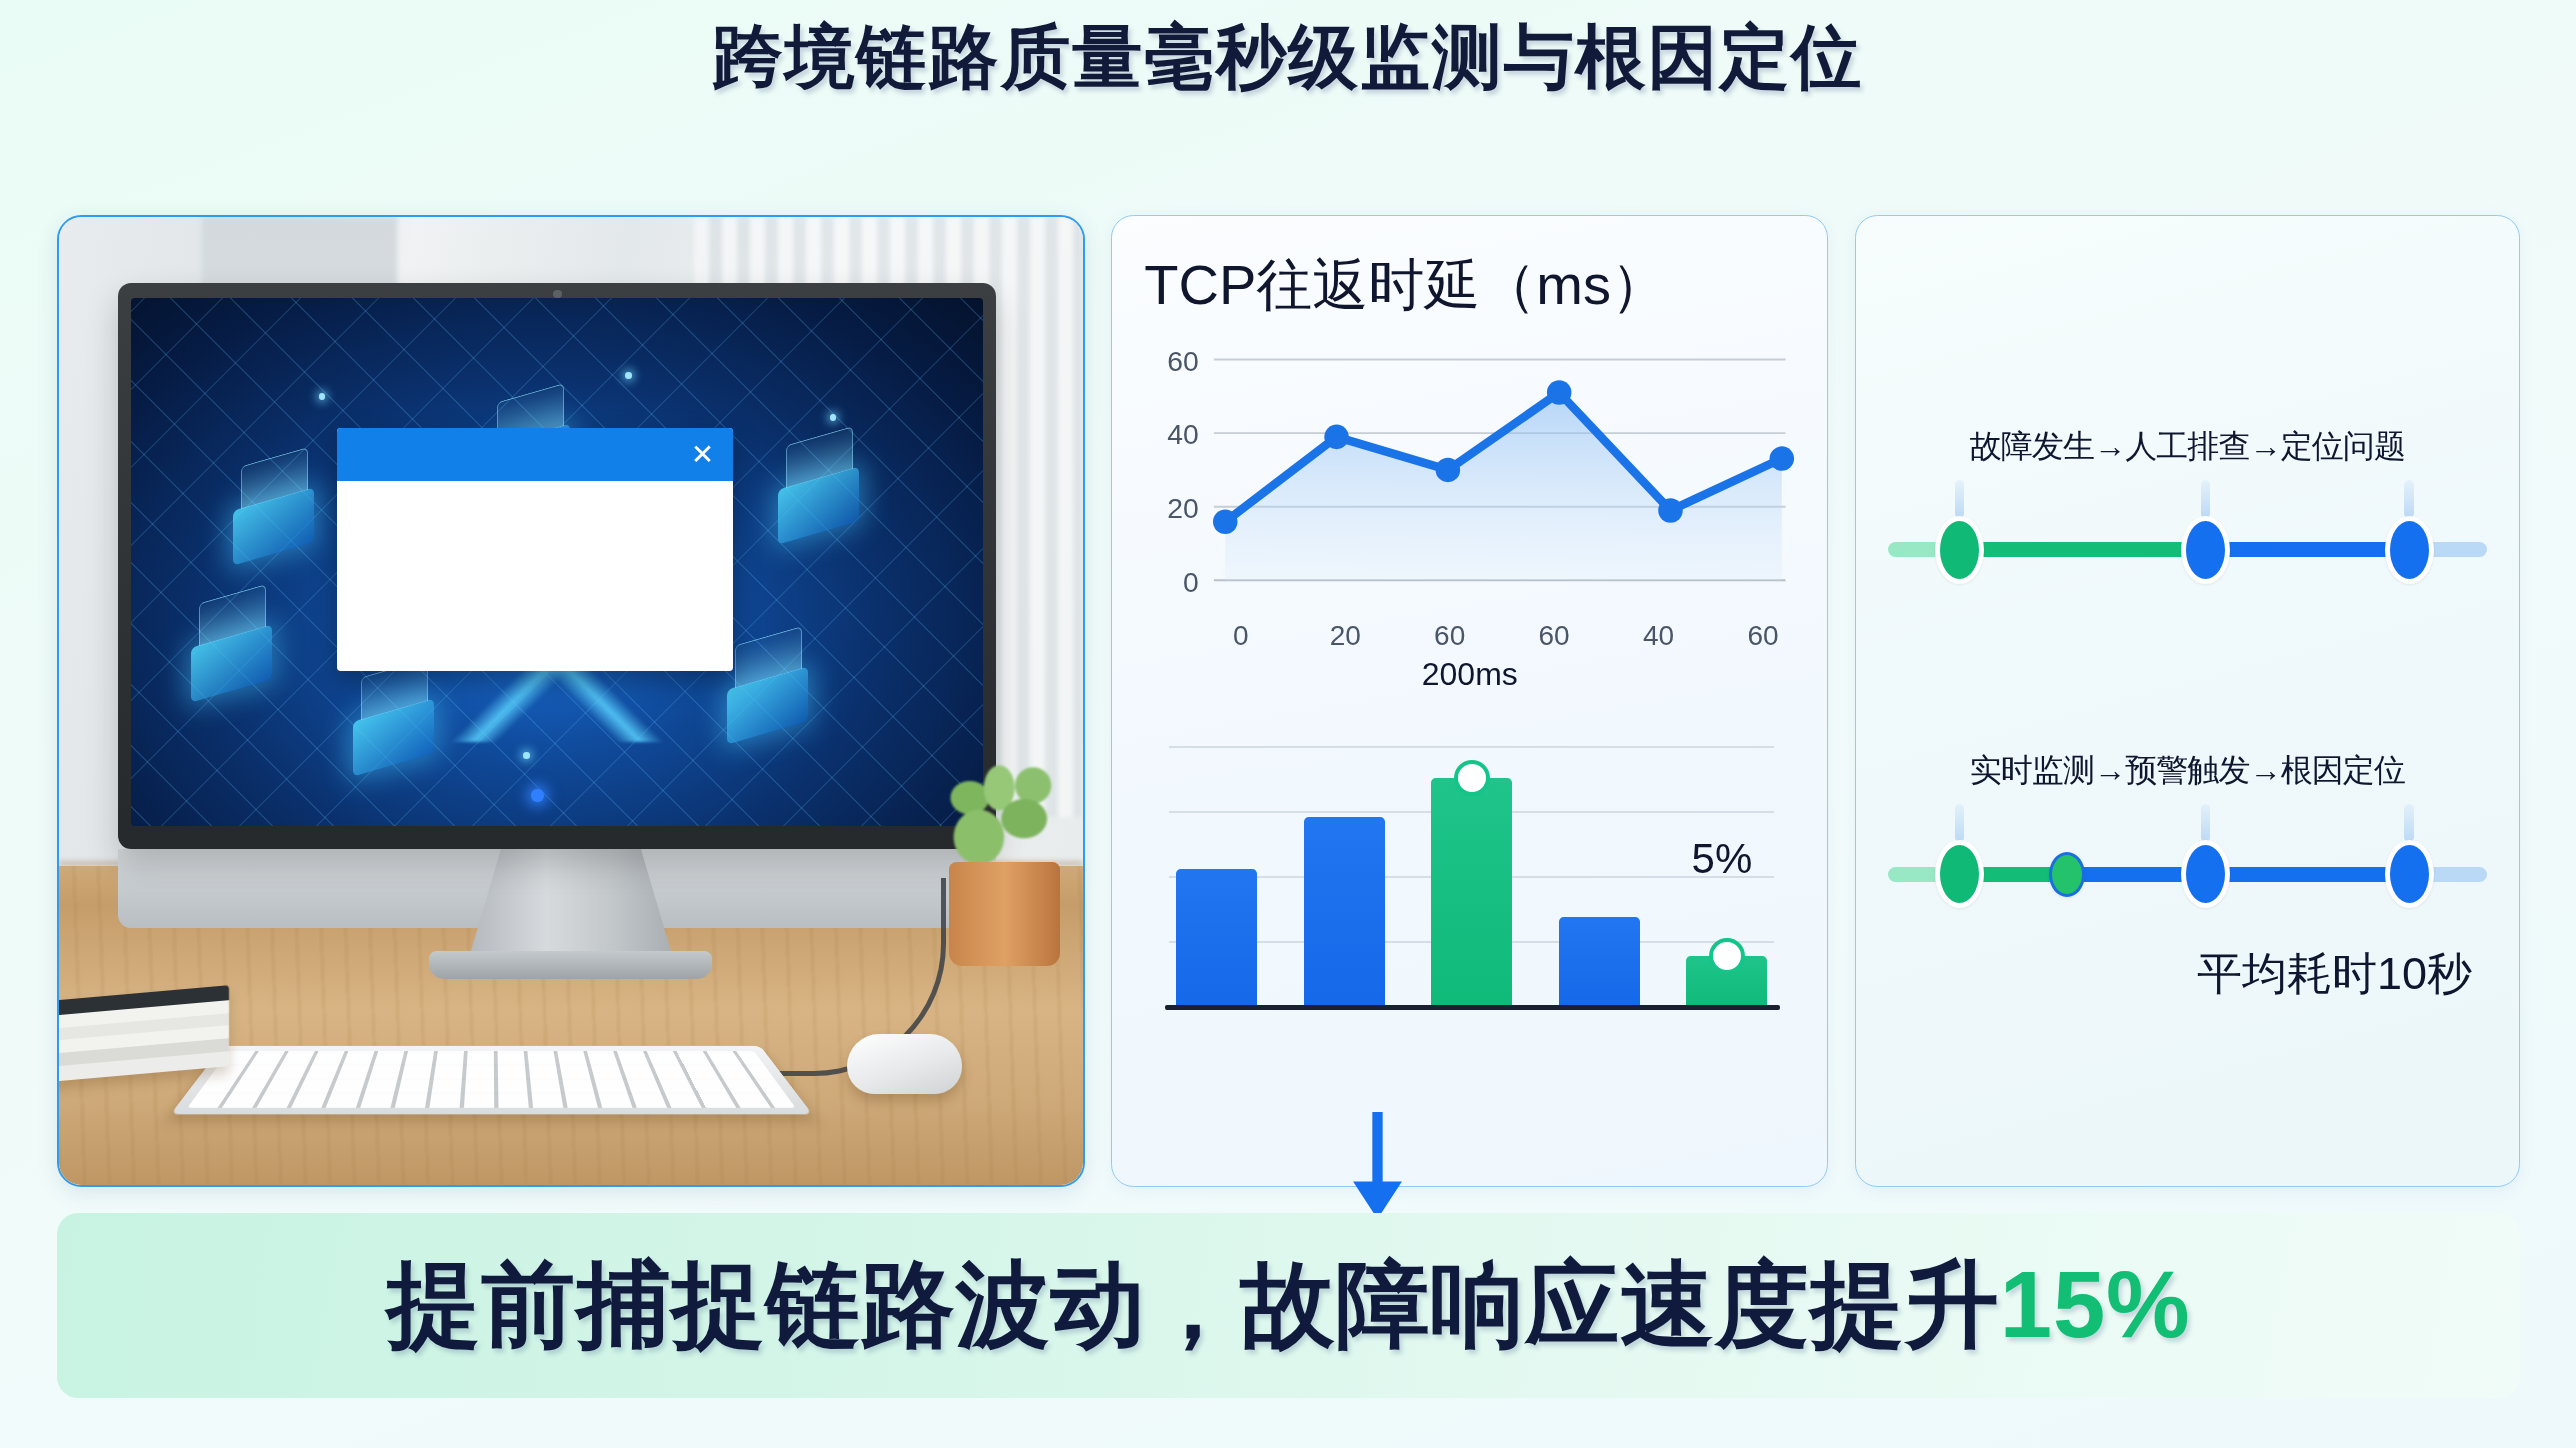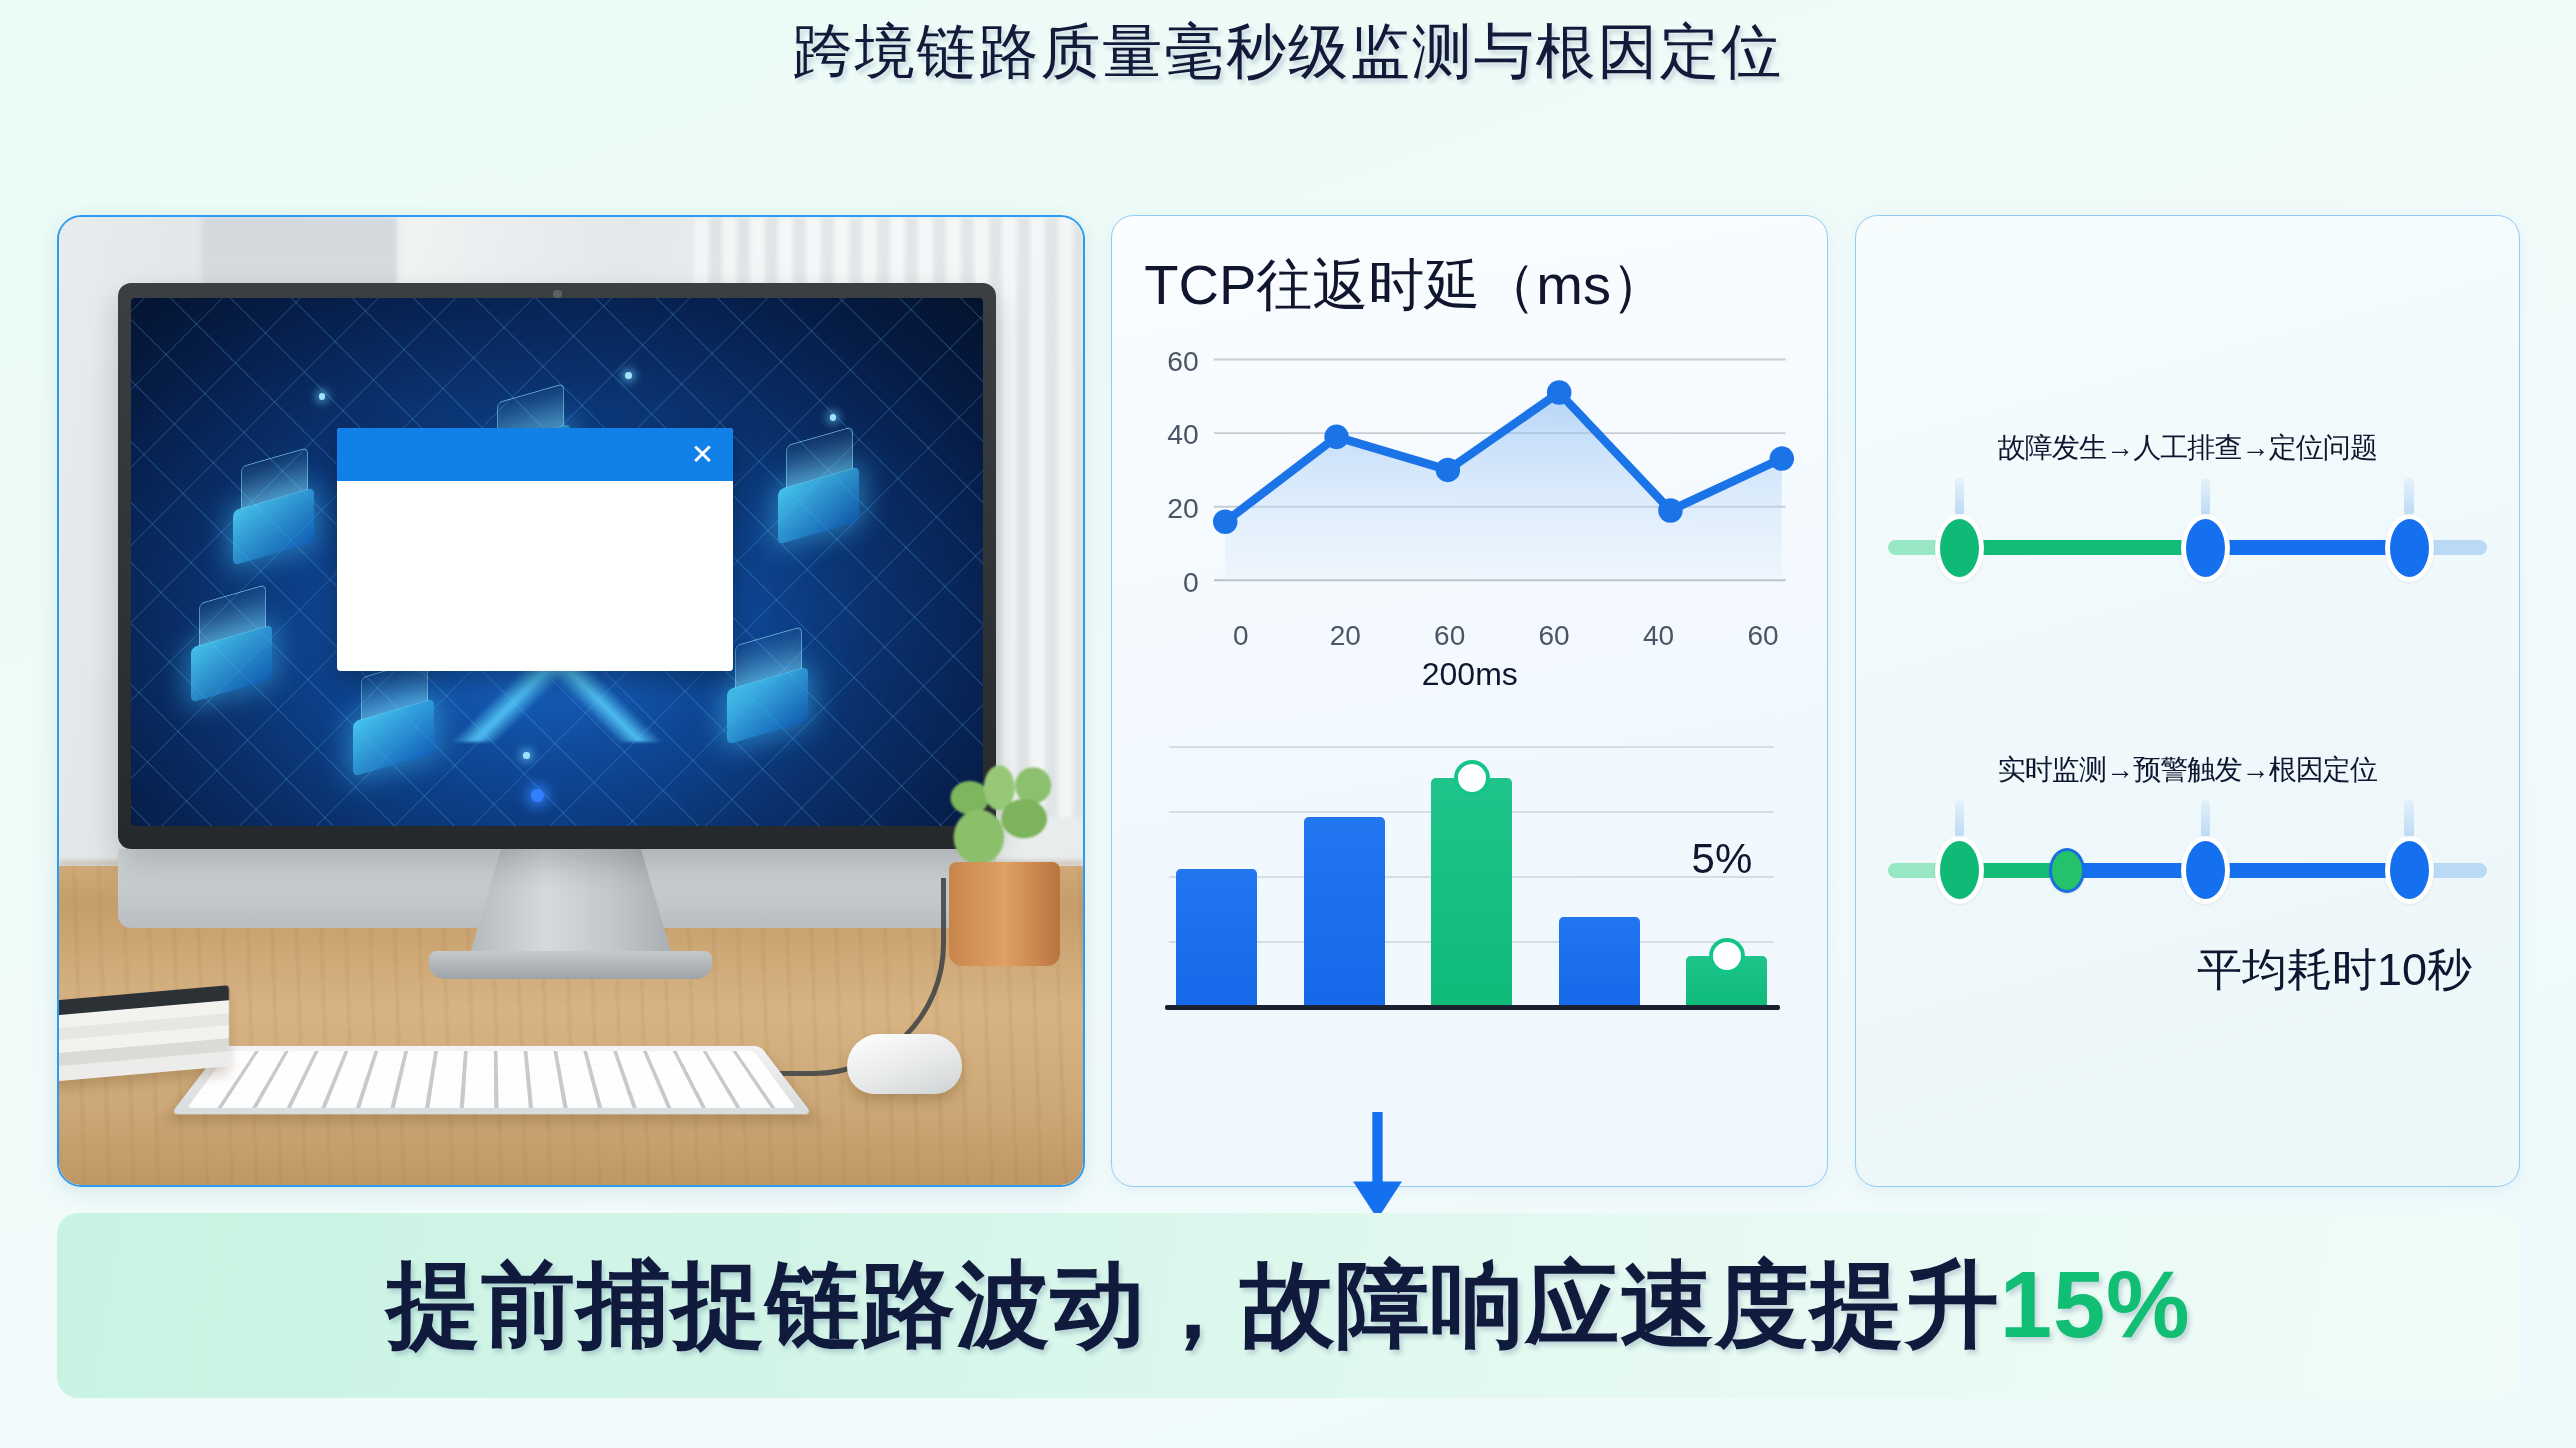--- a/index.html
+++ b/index.html
@@ -16,22 +16,22 @@
     position: relative;
   }
 
   
   #page-title {
     position: absolute;
     top: 17px;
     left: 0;
     width: 100%;
     text-align: center;
-    font-size: 60px;
-    font-weight: 400;
+    font-size: 70px;
+    font-weight: 700;
     letter-spacing: 1.9px;
     color: #121a3a;
     text-shadow: 2.8px 3.8px 4.7px rgba(60,80,130,.22);
     line-height: 1.15;
   }
 
   
   #main-row {
     position: absolute;
     top: 215px;
@@ -334,21 +334,21 @@
     border: 1.9px solid #8fcbf5;
     background: linear-gradient(165deg,#f7fdfd 0%, #f0f9fb 40%, #ecf7fa 100%);
     padding: 55px 32px;
     display: flex;
     flex-direction: column;
     justify-content: space-evenly;
     box-shadow: 0 3.8px 15px rgba(60,120,180,.07);
   }
   .flow-block { }
   .flow-steps {
-    font-size: 28px;
+    font-size: 32px;
     color: #0f1730;
     text-align: center;
     white-space: nowrap;
     letter-spacing: -0.9px;
     margin-top: 27px;
   }
   .flow-track-wrap {
     position: relative;
     height: 102px;
     margin-top: 24.5px;

